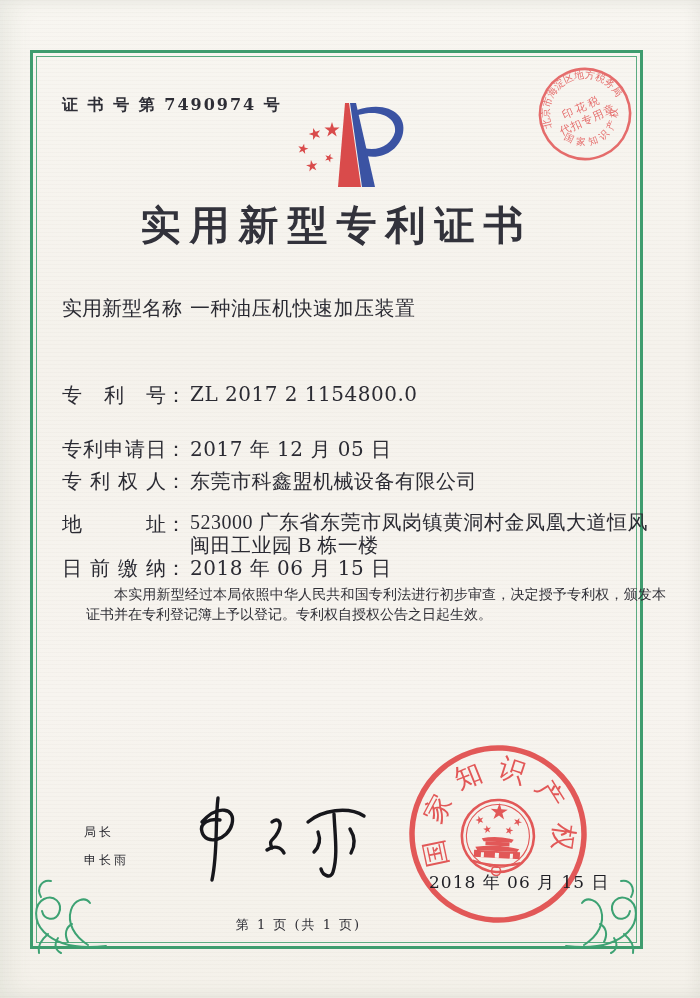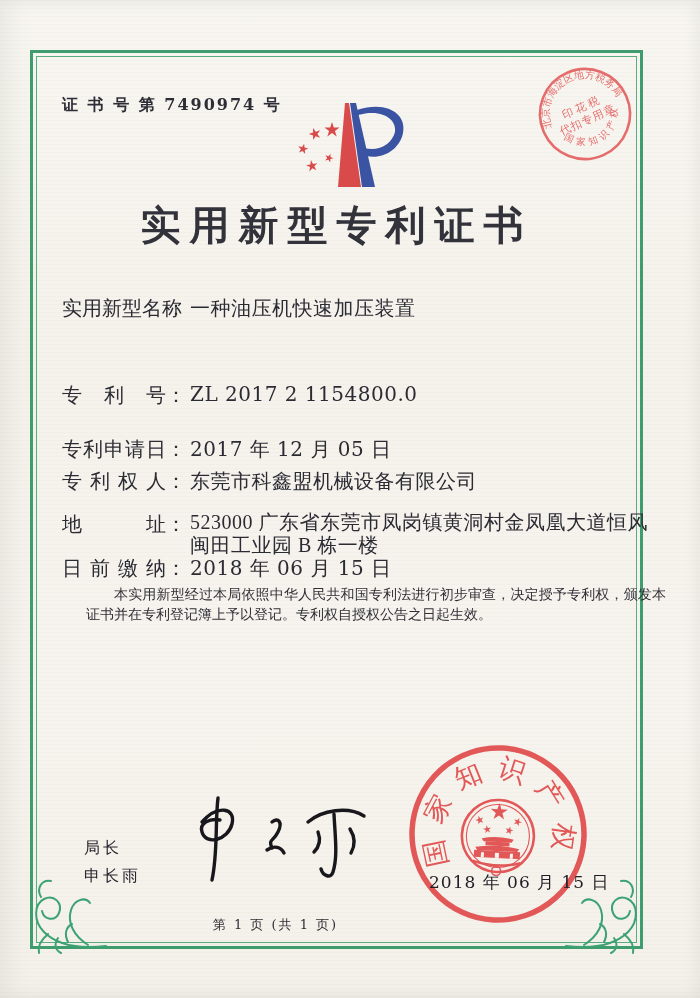--- a/index.html
+++ b/index.html
@@ -19,26 +19,26 @@
     font-size:40px;font-weight:700;letter-spacing:9px;color:#32323b;}
   .frow{position:absolute;left:62px;font-size:20px;color:#2b2b33;white-space:nowrap;}
   .flabel{display:inline-block;width:104px;text-align:justify;text-align-last:justify;vertical-align:top;}
   .fcolon{margin-right:4px;vertical-align:top;}
   .fvalue{letter-spacing:0.5px;vertical-align:top;}
   .frow.wrap{white-space:normal;font-family:Liberation Serif, serif;}
   .frow.wrap .fvalue{display:inline-block;width:468px;line-height:23px;}
   .paras{position:absolute;left:62px;top:584px;width:580px;font-size:14px;line-height:20px;
     color:#2f2f36;text-align:justify;margin-left:24px;}
   .paras p{margin:0 0 2px 0;text-indent:2em;}
-  .signoff{position:absolute;left:84px;top:818px;font-size:16px;letter-spacing:3px;color:#26262d;line-height:28px;margin-top:16px;}
+  .signoff{position:absolute;left:84px;top:818px;font-size:12px;letter-spacing:3px;color:#26262d;line-height:28px;}
   .sig-svg{position:absolute;left:176px;top:792px;}
   .seal-svg{position:absolute;left:408px;top:744px;}
   .seal-date{position:absolute;left:429px;top:871px;font-size:17px;letter-spacing:1px;color:#1e1e24;}
   .footer{position:absolute;left:30px;top:916px;width:491px;text-align:center;font-size:13px;
-    letter-spacing:2px;color:#2e2e35;}
+    letter-spacing:2px;color:#2e2e35;padding-left:23px;}
   .stamp-svg{position:absolute;left:533px;top:62px;}
   .logo-svg{position:absolute;left:285px;top:100px;}
   .orn{position:absolute;}
 </style>
 </head>
 <body>
 
 <div class="scan">
 
   <div class="border-outer">

